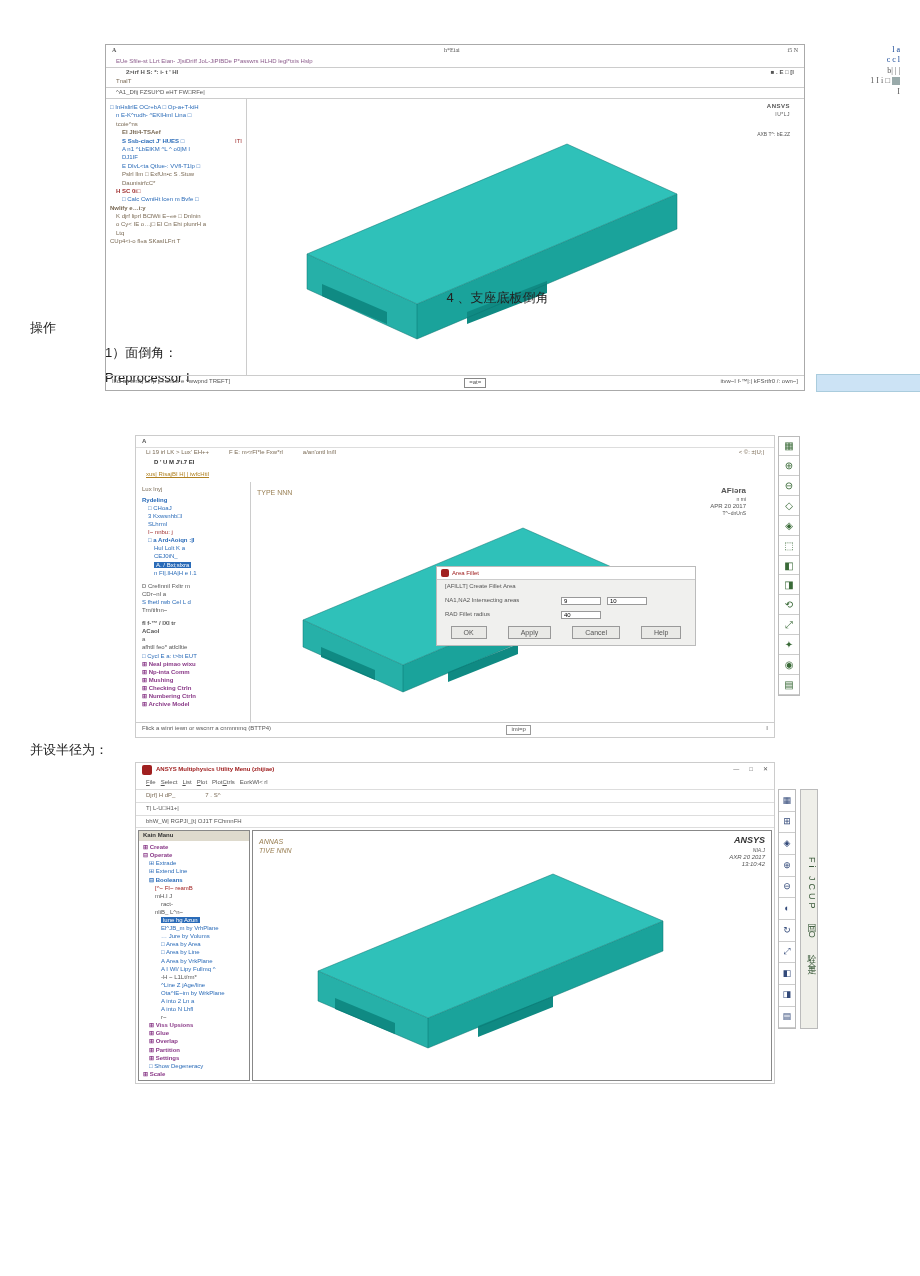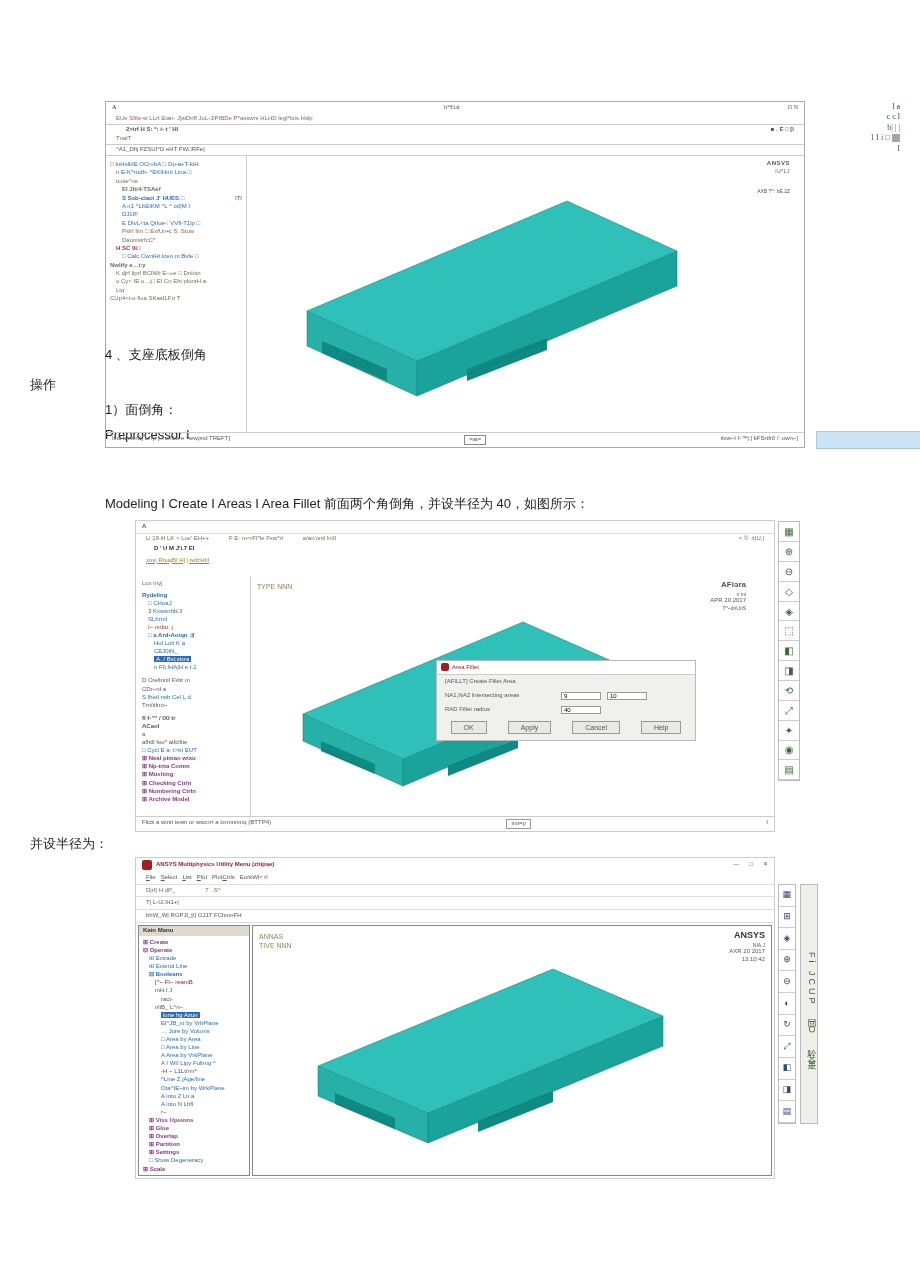--- a/index.html
+++ b/index.html
@@ -1,17 +1,17 @@
 <!DOCTYPE html>
 <html><head>
 <meta charset="utf-8">
 <style>
   * { margin:0; padding:0; box-sizing:border-box; }
   body { background:#fff; width:920px; font-family:"Microsoft YaHei",Arial,sans-serif; color:#222; }
-  .page { padding:101px 30px 40px 30px; }
+  .page { padding:44px 30px 40px 30px; }
   .txt { font-size:13px; line-height:1.9; }
   .indent2 { padding-left:75px; }
 
   
   .ss1 { margin-left:75px; width:700px; border:1px solid #aaa; position:relative; font-size:6px; line-height:1.3; color:#555; }
   .ss1 .r1 { display:flex; justify-content:space-between; padding:2px 6px; font-family:serif; }
   .ss1 .r2 { padding:1px 10px; color:#8a5a8a; font-size:6px; border-bottom:1px solid #ccc; }
   .ss1 .r3 { display:flex; justify-content:space-between; padding:1px 10px 1px 20px; font-weight:700; font-size:6px; }
   .ss1 .r4 { padding:1px 10px; color:#7a6a55; border-bottom:1px solid #ccc; }
   .ss1 .r5 { padding:1px 10px; border-bottom:1px solid #ccc; }
@@ -35,21 +35,21 @@
 
   .overlay-text { position:relative; }
   .overlay-text .ot { position:absolute; background:rgba(255,255,255,0); font-size:13px; }
 
   
   .ss2 { margin-left:105px; width:640px; border:1px solid #ccc; position:relative; font-size:6px; line-height:1.3; color:#555; }
   .ss2 .tb { padding:2px 6px; border-bottom:1px solid #ddd; }
   .ss2 .tb2{ display:flex; gap:20px; padding:1px 10px; color:#7a6a55; }
   .ss2 .tb3{ padding:1px 10px 1px 18px; font-weight:700; color:#333; }
   .ss2 .tb4{ padding:3px 10px; color:#b08020; text-decoration:underline; }
-  .ss2 .main { display:flex; position:relative;margin-top:9px; }
+  .ss2 .main { display:flex; position:relative; }
   .ss2 .tree { width:115px; padding:3px 3px 3px 6px; font-size:6px; line-height:1.35; border-right:1px solid #ccc; }
   .ss2 .tree .b  { color:#2a6bb8; }
   .ss2 .tree .bold { font-weight:700; }
   .ss2 .tree .r  { color:#a03030; }
   .ss2 .tree .hl { background:#2a6bb8; color:#fff; padding:0 2px; }
   .ss2 .tree .pd { padding-left:6px; }
   .ss2 .tree .pd2{ padding-left:12px; }
   .ss2 .preview { flex:1; position:relative; min-height:240px; }
   .ss2 .tag { position:absolute; left:6px; top:6px; color:#9a8055; font-size:7px; }
   .ss2 .al  { position:absolute; right:28px; top:4px; text-align:right; }
@@ -79,21 +79,21 @@
   .ss3 .side .hd { background:#dedacd; color:#333; padding:1px 4px; font-weight:700; }
   .ss3 .side .bd { padding:2px 4px; font-size:6px; line-height:1.35; }
   .ss3 .side .b { color:#2a6bb8; }
   .ss3 .side .r { color:#a02020; }
   .ss3 .side .p { color:#8a3a88; }
   .ss3 .side .bold { font-weight:700; }
   .ss3 .side .hl { background:#2a6bb8; color:#fff; padding:0 2px; }
   .ss3 .side .pd { padding-left:6px; }
   .ss3 .side .pd2{ padding-left:12px; }
   .ss3 .side .pd3{ padding-left:18px; }
-  .ss3 .preview { flex:1; border:1px solid #888; margin:2px 2px 2px 0; position:relative; min-height:240px; }
+  .ss3 .preview { flex:1; border:1px solid #888; margin:2px 2px 2px 0; position:relative; min-height:240px;font-style:italic; }
   .ss3 .preview .tag { position:absolute; left:6px; top:6px; color:#9a8055; font-size:7px; }
   .ss3 .preview .al  { position:absolute; right:6px; top:4px; text-align:right; }
   .ss3 .preview svg  { position:absolute; left:30px; top:35px; }
   .ss3 .rt1 { position:absolute; right:-22px; top:26px; width:18px; height:240px; border:1px solid #bbb; display:flex; flex-direction:column; }
   .ss3 .rt1 .ic { flex:1; border-bottom:1px solid #ccc; display:flex; align-items:center; justify-content:center; font-size:9px; color:#334a7a; }
   .ss3 .rt2 { position:absolute; right:-44px; top:26px; width:18px; height:240px; border:1px solid #bbb; background:#efefe9; writing-mode:vertical-rl; text-align:center; font-size:9px; letter-spacing:3px; color:#3a5a3a; padding:6px 0; }
 
   
   .face-top  { fill:#2fc1b9; }
   .face-side { fill:#1aa39b; }
@@ -164,29 +164,28 @@
       <div class="float">
         <div class="jp">l a</div>
         <div class="jp">c   c l</div>
         <div>b| | |</div>
         <div><span>1   I i   □</span> <span class="box"></span></div>
         <div>I</div>
       </div>
       <div class="iconbar"></div>
     </div>
 
-    <div class="ot txt indent2" style="top:-105px;left:0;position:relative;margin-bottom:-105px;">
+    <div class="ot txt indent2" style="top:-105px;left:0;position:relative;margin-bottom:-105px;text-align:center;">
       <div>4 、支座底板倒角</div>
     </div>
   </div>
   <div class="txt" style="margin-top:0">操作</div>
   <div class="txt indent2">1）面倒角：</div>
   <div class="txt indent2" style="margin-bottom:44px">Preprocessor I</div>
 
-  <div class="txt indent2" style="margin-top:2px;margin-bottom:4px">Modeling I Create I Areas I Area Fillet 前面两个角倒角，并设半径为  40，如图所示：</div>
 
   <div class="ss2">
     <div class="tb"><b>A</b></div>
     <div class="tb2">
       <span>Li 19 irl LK &gt; Lux' EH++</span>
       <span>F  E: m&lt;rFI*le Fxw*rl</span>
       <span>a/an'ontl ln/ll</span>
       <span style="margin-left:auto">&lt; ©:  ±|U;|</span>
     </div>
     <div class="tb3">D ' U M J'i.7 El</div>

